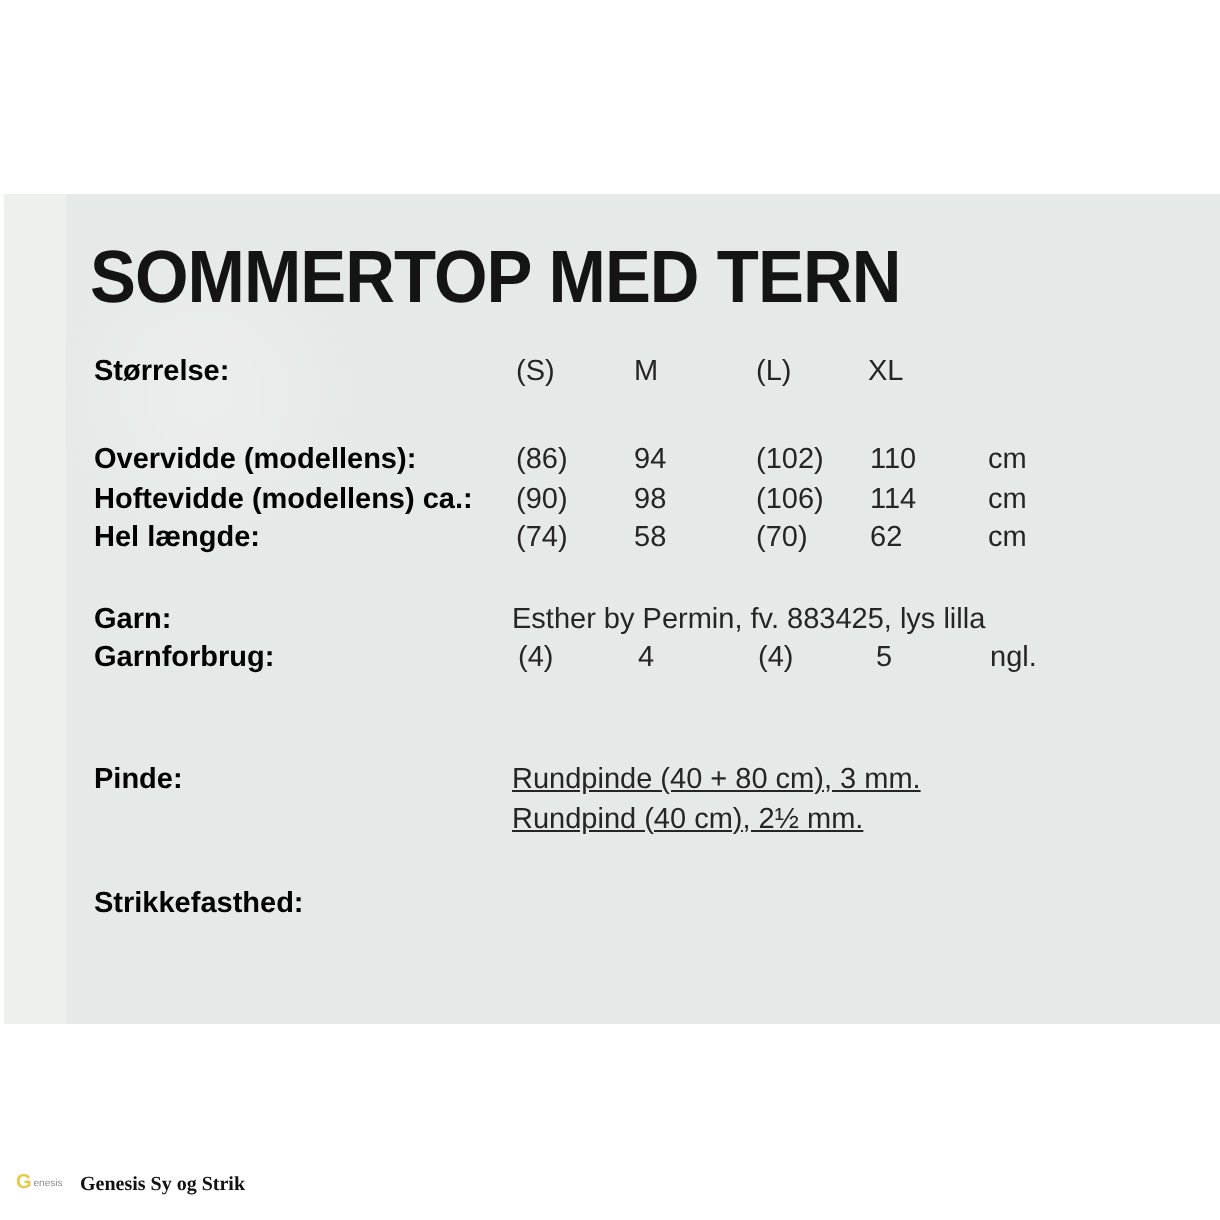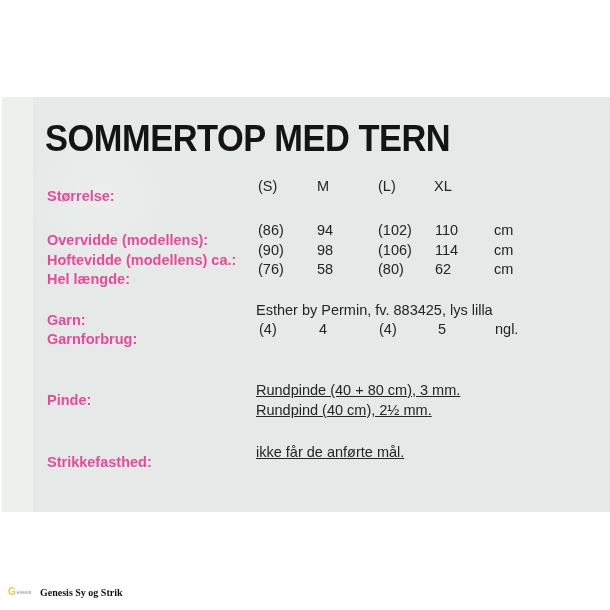--- a/index.html
+++ b/index.html
@@ -51,23 +51,22 @@
       color: #141414;
       white-space: nowrap;
       transform: scaleX(0.93);
       transform-origin: left top;
     }
     .label {
       position: absolute;
       left: 47px;
       font-weight: bold;
       font-size: 14.5px;
-      color: #ec4899;
+      color: #000000;
       white-space: nowrap;
-      margin-top: 10px;
     }
     .val {
       position: absolute;
       font-size: 14.5px;
       color: #252525;
       white-space: nowrap;
     }
     .text-block {
       position: absolute;
       left: 256px;
@@ -136,23 +135,23 @@
 <div class="val" style="left:494px; top:222px">cm</div>
 
 <div class="label" style="top:242px">Hoftevidde (modellens) ca.:</div>
 <div class="val" style="left:258px; top:242px">(90)</div>
 <div class="val" style="left:317px; top:242px">98</div>
 <div class="val" style="left:378px; top:242px">(106)</div>
 <div class="val" style="left:435px; top:242px">114</div>
 <div class="val" style="left:494px; top:242px">cm</div>
 
 <div class="label" style="top:261px">Hel længde:</div>
-<div class="val" style="left:258px; top:261px">(76)</div>
+<div class="val" style="left:258px; top:261px">(74)</div>
 <div class="val" style="left:317px; top:261px">58</div>
-<div class="val" style="left:378px; top:261px">(80)</div>
+<div class="val" style="left:378px; top:261px">(70)</div>
 <div class="val" style="left:435px; top:261px">62</div>
 <div class="val" style="left:494px; top:261px">cm</div>
 
 <div class="label" style="top:302px">Garn:</div>
 <div class="val" style="left:256px; top:302px">Esther by Permin, fv. 883425, lys lilla</div>
 
 <div class="label" style="top:321px">Garnforbrug:</div>
 <div class="val" style="left:259px; top:321px">(4)</div>
 <div class="val" style="left:319px; top:321px">4</div>
 <div class="val" style="left:379px; top:321px">(4)</div>
@@ -160,21 +159,20 @@
 <div class="val" style="left:495px; top:321px">ngl.</div>
 
 <div class="label" style="top:382px">Pinde:</div>
 <div class="text-block" style="top:381px">
   <div>Rundpinde (40 + 80 cm), 3 mm.</div>
   <div>Rundpind (40 cm), 2½ mm.</div>
 </div>
 
 <div class="label" style="top:444px">Strikkefasthed:</div>
 <div class="text-block" style="top:443px">
-  <div>ikke får de anførte mål.</div>
 </div>
 
 <div class="footer">
   <div class="logo">
     <span class="logo-g">G</span>
     <span class="logo-rest">enesis</span>
   </div>
   <span class="footer-text">Genesis Sy og Strik</span>
 </div>
 

